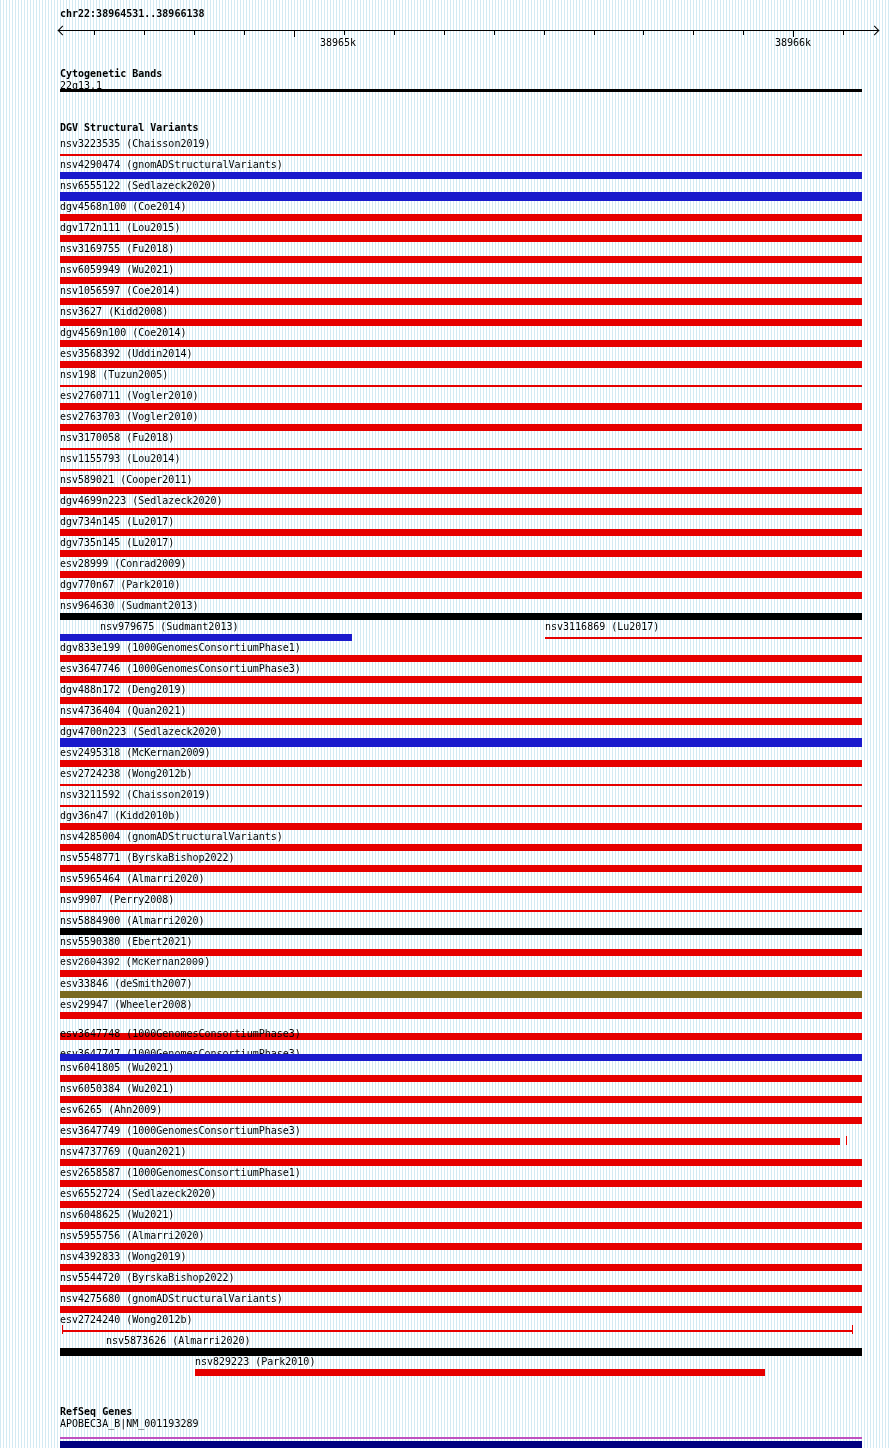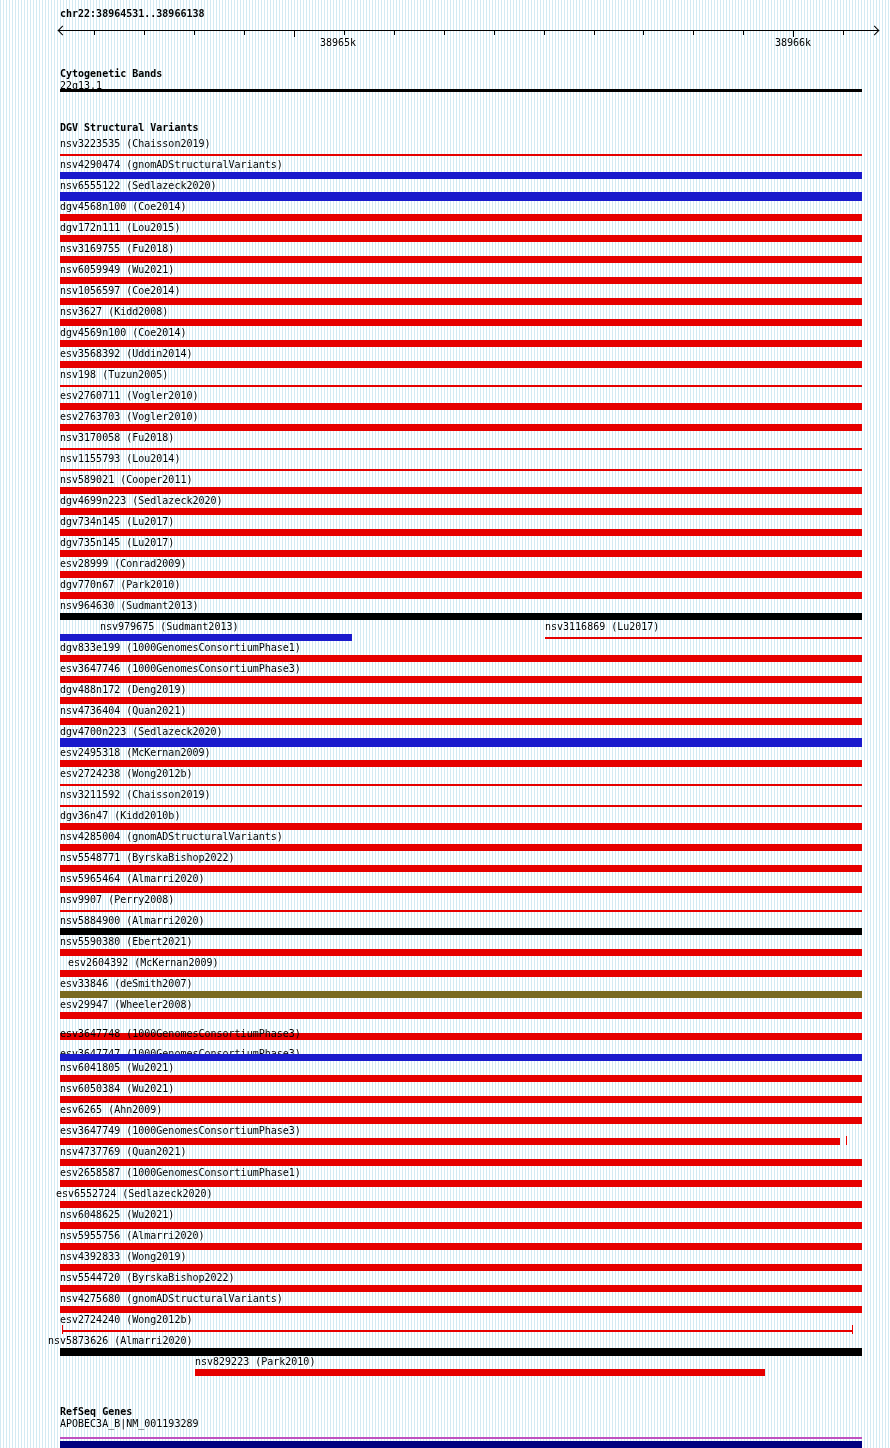--- a/index.html
+++ b/index.html
@@ -136,21 +136,21 @@
       <div class="vlabel" style="left: 60px; top: 852px;">nsv5548771 (ByrskaBishop2022)</div>
       <div class="vbar" style="left: 60px; top: 865px; width: 802px; height: 7px; background: rgb(230, 0, 0);"></div>
       <div class="vlabel" style="left: 60px; top: 873px;">nsv5965464 (Almarri2020)</div>
       <div class="vbar" style="left: 60px; top: 886px; width: 802px; height: 7px; background: rgb(230, 0, 0);"></div>
       <div class="vlabel" style="left: 60px; top: 894px;">nsv9907 (Perry2008)</div>
       <div class="vbar" style="left: 60px; top: 910px; width: 802px; height: 2px; background: rgb(230, 0, 0);"></div>
       <div class="vlabel" style="left: 60px; top: 915px;">nsv5884900 (Almarri2020)</div>
       <div class="vbar" style="left: 60px; top: 928px; width: 802px; height: 7px; background: rgb(0, 0, 0);"></div>
       <div class="vlabel" style="left: 60px; top: 936px;">nsv5590380 (Ebert2021)</div>
       <div class="vbar" style="left: 60px; top: 949px; width: 802px; height: 7px; background: rgb(230, 0, 0);"></div>
-      <div class="vlabel" style="left: 68px; top: 957px;">esv2604392 (McKernan2009)</div>
+      <div class="vlabel" style="left: 60px; top: 957px; font-family: Liberation Mono, monospace;">esv2604392 (McKernan2009)</div>
       <div class="vbar" style="left: 60px; top: 970px; width: 802px; height: 7px; background: rgb(230, 0, 0);"></div>
       <div class="vlabel" style="left: 60px; top: 978px;">esv33846 (deSmith2007)</div>
       <div class="vbar" style="left: 60px; top: 991px; width: 802px; height: 7px; background: rgb(122, 106, 32);"></div>
       <div class="vlabel" style="left: 60px; top: 999px;">esv29947 (Wheeler2008)</div>
       <div class="vbar" style="left: 60px; top: 1012px; width: 802px; height: 7px; background: rgb(230, 0, 0);"></div>
       <div class="vlabel" style="left: 60px; top: 1020px; margin-top: 28px;">esv3647747 (1000GenomesConsortiumPhase3)</div>
       <div class="vbar" style="left: 60px; top: 1033px; width: 802px; height: 7px; background: rgb(230, 0, 0);"></div>
       <div class="vlabel" style="left: 60px; top: 1028px;">esv3647748 (1000GenomesConsortiumPhase3)</div>
       <div class="vbar" style="left: 60px; top: 1054px; width: 802px; height: 7px; background: rgb(26, 26, 204);"></div>
       <div class="vlabel" style="left: 60px; top: 1062px;">nsv6041805 (Wu2021)</div>
@@ -159,37 +159,37 @@
       <div class="vbar" style="left: 60px; top: 1096px; width: 802px; height: 7px; background: rgb(230, 0, 0);"></div>
       <div class="vlabel" style="left: 60px; top: 1104px;">esv6265 (Ahn2009)</div>
       <div class="vbar" style="left: 60px; top: 1117px; width: 802px; height: 7px; background: rgb(230, 0, 0);"></div>
       <div class="vlabel" style="left: 60px; top: 1125px;">esv3647749 (1000GenomesConsortiumPhase3)</div>
       <div class="vbar" style="left: 60px; top: 1138px; width: 780px; height: 7px; background: rgb(230, 0, 0);"></div>
       <div class="vtick" style="left: 846px; top: 1136px; height: 9px; background: rgb(230, 0, 0);"></div>
       <div class="vlabel" style="left: 60px; top: 1146px;">nsv4737769 (Quan2021)</div>
       <div class="vbar" style="left: 60px; top: 1159px; width: 802px; height: 7px; background: rgb(230, 0, 0);"></div>
       <div class="vlabel" style="left: 60px; top: 1167px;">esv2658587 (1000GenomesConsortiumPhase1)</div>
       <div class="vbar" style="left: 60px; top: 1180px; width: 802px; height: 7px; background: rgb(230, 0, 0);"></div>
-      <div class="vlabel" style="left: 56px; top: 1188px;">esv6552724 (Sedlazeck2020)</div>
+      <div class="vlabel" style="left: 44px; top: 1188px; padding-left: 16px;">esv6552724 (Sedlazeck2020)</div>
       <div class="vbar" style="left: 60px; top: 1201px; width: 802px; height: 7px; background: rgb(230, 0, 0);"></div>
       <div class="vlabel" style="left: 60px; top: 1209px;">nsv6048625 (Wu2021)</div>
       <div class="vbar" style="left: 60px; top: 1222px; width: 802px; height: 7px; background: rgb(230, 0, 0);"></div>
       <div class="vlabel" style="left: 60px; top: 1230px;">nsv5955756 (Almarri2020)</div>
       <div class="vbar" style="left: 60px; top: 1243px; width: 802px; height: 7px; background: rgb(230, 0, 0);"></div>
       <div class="vlabel" style="left: 60px; top: 1251px;">nsv4392833 (Wong2019)</div>
       <div class="vbar" style="left: 60px; top: 1264px; width: 802px; height: 7px; background: rgb(230, 0, 0);"></div>
       <div class="vlabel" style="left: 60px; top: 1272px;">nsv5544720 (ByrskaBishop2022)</div>
       <div class="vbar" style="left: 60px; top: 1285px; width: 802px; height: 7px; background: rgb(230, 0, 0);"></div>
       <div class="vlabel" style="left: 60px; top: 1293px;">nsv4275680 (gnomADStructuralVariants)</div>
       <div class="vbar" style="left: 60px; top: 1306px; width: 802px; height: 7px; background: rgb(230, 0, 0);"></div>
       <div class="vlabel" style="left: 60px; top: 1314px;">esv2724240 (Wong2012b)</div>
       <div class="vbar" style="left: 62px; top: 1330px; width: 790px; height: 2px; background: rgb(230, 0, 0);"></div>
       <div class="vtick" style="left: 62px; top: 1325px; height: 9px; background: rgb(230, 0, 0);"></div>
       <div class="vtick" style="left: 852px; top: 1325px; height: 9px; background: rgb(230, 0, 0);"></div>
-      <div class="vlabel" style="left: 48px; top: 1335px;">nsv5873626 (Almarri2020)</div>
+      <div class="vlabel" style="left: 60px; top: 1335px; padding-left: 46px;">nsv5873626 (Almarri2020)</div>
       <div class="vbar" style="left: 60px; top: 1348px; width: 802px; height: 8px; background: rgb(0, 0, 0);"></div>
       <div class="vlabel" style="left: 195px; top: 1356px;">nsv829223 (Park2010)</div>
       <div class="vbar" style="left: 195px; top: 1369px; width: 570px; height: 7px; background: rgb(230, 0, 0);"></div>
     </div>
 
   <div id="genes-title" class="track-title">RefSeq Genes</div>
   <div id="gene-label">APOBEC3A_B|NM_001193289</div>
   <div id="gene-utr" style="background: rgb(192, 80, 192);"></div>
   <div id="gene-cds" style="background: rgb(0, 0, 128);"></div>
 </div>

